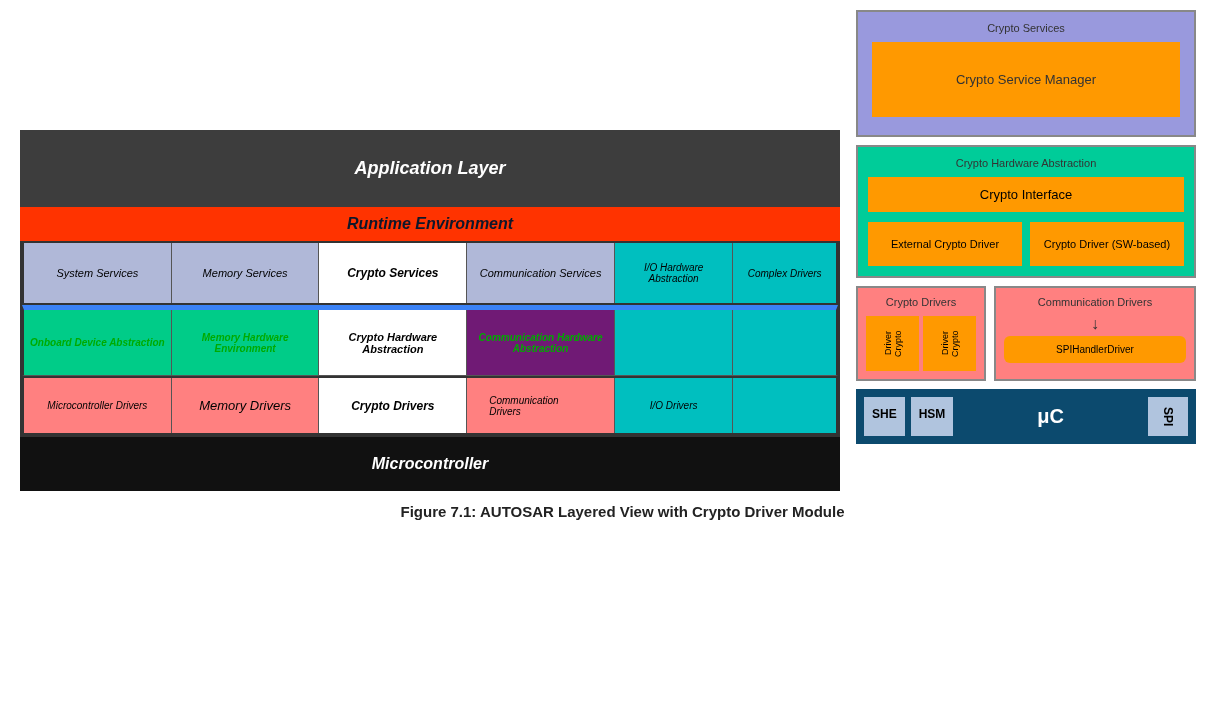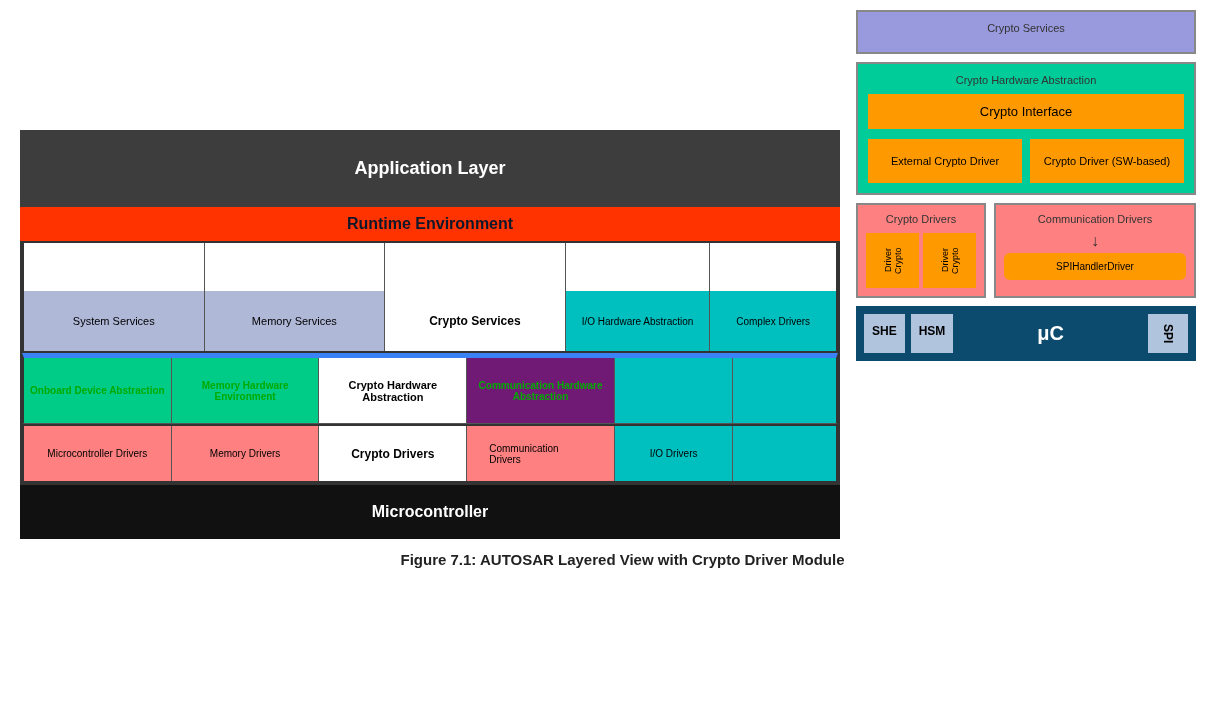--- a/index.html
+++ b/index.html
@@ -17,20 +17,21 @@
       display: flex;
       gap: 16px;
       width: 100%;
       align-items: flex-start;
     }
     
     .left-diagram {
       flex: 0 0 820px;
       display: flex;
       flex-direction: column;
+      font-style: italic;
     }
     .app-layer {
       background: #3d3d3d;
       color: #fff;
       font-weight: bold;
       font-size: 18px;
       text-align: center;
       padding: 28px 10px;
       margin-top: 120px;
     }
@@ -54,21 +55,20 @@
     }
     .service-col:last-child { border-right: none; }
     .service-header {
       padding: 12px 6px;
       font-size: 11px;
       text-align: center;
       min-height: 60px;
       display: flex;
       align-items: center;
       justify-content: center;
-      margin-top: 48px;
     }
     .service-header.bold-text { font-weight: bold; font-size: 12px; }
     .service-abstraction {
       padding: 10px 6px;
       font-size: 10px;
       text-align: center;
       min-height: 65px;
       display: flex;
       align-items: center;
       justify-content: center;
@@ -91,21 +91,21 @@
     .col-comm { background: #b0b8d8; }
     .col-io { background: #00bfbf; }
     .col-complex { background: #00bfbf; }
     .abs-system { background: #00cc88; color: #00aa00; font-weight: bold; font-size: 10px; }
     .abs-memory { background: #00cc88; color: #00aa00; font-weight: bold; font-size: 10px; }
     .abs-crypto { background: #fff; font-weight: bold; }
     .abs-comm { background: #701a75; color: #00aa00; font-weight: bold; font-size: 10px; }
     .abs-io { background: #00bfbf; }
     .abs-complex { background: #00bfbf; }
     .drv-system { background: #ff8080; font-size: 10px; }
-    .drv-memory { background: #ff8080; font-size: 10px; }
+    .drv-memory { background: #ff8080; font-size: 13px; }
     .drv-crypto { background: #fff; font-weight: bold; font-size: 11px; }
     .drv-comm { background: #ff8080; font-size: 10px; }
     .drv-io { background: #00bfbf; font-size: 10px; }
     .drv-complex { background: #00bfbf; }
     .microcontroller-bar {
       background: #111;
       color: #fff;
       font-weight: bold;
       font-size: 16px;
       text-align: center;
@@ -282,20 +282,23 @@
         </div>
 
         <div class="service-col">
           <div class="service-header col-memory">Memory Services</div>
         </div>
 
         <div class="service-col">
           <div class="service-header bold-text col-crypto-header">Crypto Services</div>
         </div>
 
+        <div class="service-col">
+          <div class="service-header col-comm">Communication Services</div>
+        </div>
 
         <div class="service-col" style="flex:0.8">
           <div class="service-header col-io" style="font-size:10px;">I/O Hardware Abstraction</div>
         </div>
 
         <div class="service-col" style="flex:0.7">
           <div class="service-header col-complex" style="font-size:10px;">Complex Drivers</div>
         </div>
       </div>
 
@@ -341,20 +344,21 @@
         </div>
       </div>
     </div>
     <div class="microcontroller-bar">Microcontroller</div>
   </div>
 
   <div class="right-diagram">
 
     <div class="right-box crypto-services-box">
       <div class="right-box-title">Crypto Services</div>
+      <div class="crypto-service-manager">Crypto Service Manager</div>
     </div>
 
     <div class="right-box crypto-hw-abs-box">
       <div class="right-box-title">Crypto Hardware Abstraction</div>
       <div class="crypto-interface-bar">Crypto Interface</div>
       <div class="driver-boxes-row">
         <div class="driver-box">External Crypto Driver</div>
         <div class="driver-box">Crypto Driver (SW-based)</div>
       </div>
     </div>

